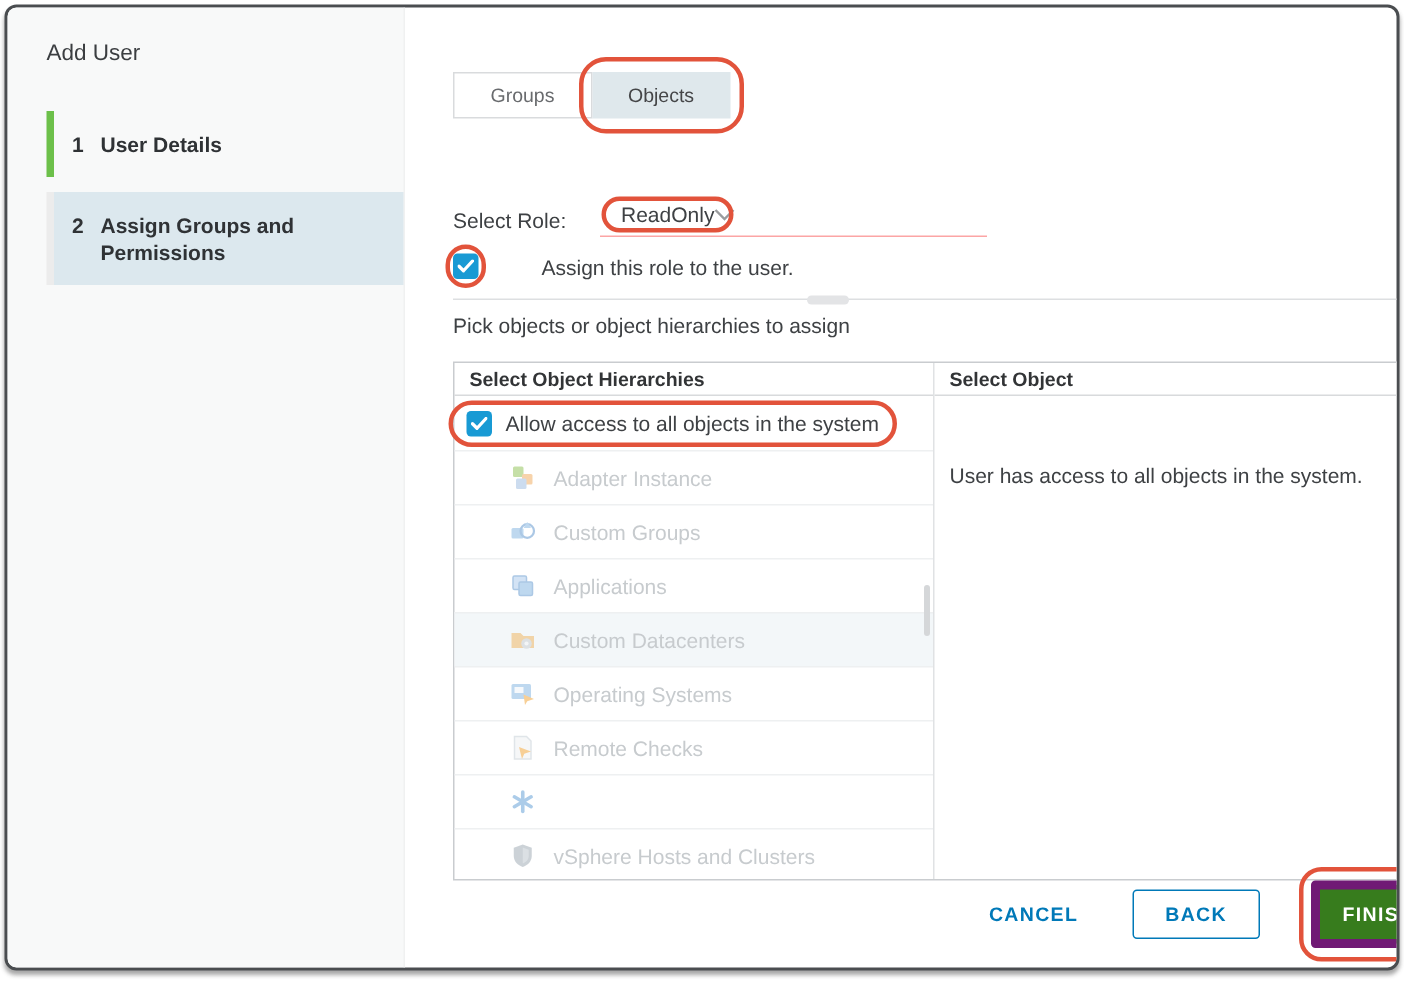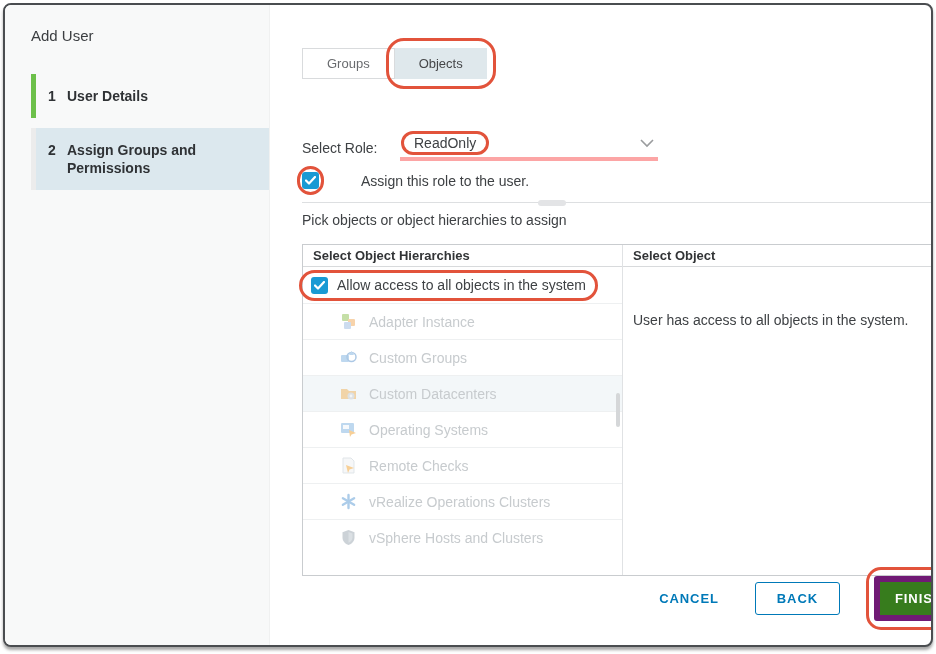--- a/index.html
+++ b/index.html
@@ -45,22 +45,22 @@
     font-size: 13px; cursor: pointer;
   }
   .tab-groups { border: 1px solid #d9dbdd; background: #fff; color: #696b6e; }
   .tab-objects { background: #dfe8ec; color: #454648; position: relative; }
   .oval-tab { inset: -10px -9px; border-radius: 18px; }
 
   
   .role-row { margin-top: 56px; display: flex; align-items: center; font-size: 14px; color: #3e4144; }
   .role-label { width: 98px; }
   .role-select {
-    width: 258px; display: flex; align-items: center; justify-content: space-between;
-    border-bottom: 4px solid #fca5a5; padding: 0 4px 6px 14px; cursor: pointer;
+    width: 258px; display: flex; align-items: center; justify-content: flex-start;
+    border-bottom: 1px solid #fca5a5; padding: 0 4px 6px 14px; cursor: pointer;
   }
   .role-value { position: relative; }
   .oval-role { inset: -4px -13px; border-radius: 14px; }
   .chevron { width: 14px; height: 9px; }
 
   
   .assign-row { margin-top: 11px; display: flex; align-items: center; font-size: 14px; color: #3e4144; gap: 36px; }
   .checkbox {
     width: 17px; height: 17px; border-radius: 3px; background: #189ad4;
     display: inline-flex; align-items: center; justify-content: center;
@@ -206,20 +206,27 @@
 
         <div class="hier-row">
           <svg class="hier-icon" viewBox="0 0 17 17">
             <rect x="1" y="6" width="8" height="7" rx="1" fill="#7fb2e0"></rect>
             <circle cx="11.5" cy="8" r="4.5" fill="none" stroke="#5b93cc" stroke-width="1.5"></circle>
             <polygon points="11.5,2 14,6 9,6" fill="#7fb2e0"></polygon>
           </svg>
           <span>Custom Groups</span>
         </div>
 
+        <div class="hier-row">
+          <svg class="hier-icon" viewBox="0 0 17 17">
+            <rect x="2" y="2" width="9" height="9" rx="1" fill="#a9c9ec" stroke="#5b93cc"></rect>
+            <rect x="6" y="6" width="9" height="9" rx="1" fill="#7fb2e0" stroke="#5b93cc"></rect>
+          </svg>
+          <span>Applications</span>
+        </div>
 
         <div class="hier-row highlighted">
           <svg class="hier-icon" viewBox="0 0 17 17">
             <path d="M1 4h6l2 2h7v8H1z" fill="#f0b25a"></path>
             <circle cx="11" cy="11" r="3.5" fill="#c9cdd1"></circle>
             <circle cx="11" cy="11" r="1.4" fill="#f3f4f5"></circle>
           </svg>
           <span>Custom Datacenters</span>
         </div>
 
@@ -241,21 +248,20 @@
         </div>
 
         <div class="hier-row">
           <svg class="hier-icon" viewBox="0 0 17 17">
             <g stroke="#5b9bd5" stroke-width="2.4" stroke-linecap="round">
               <line x1="8.5" y1="2" x2="8.5" y2="15"></line>
               <line x1="2.9" y1="5.2" x2="14.1" y2="11.8"></line>
               <line x1="2.9" y1="11.8" x2="14.1" y2="5.2"></line>
             </g>
           </svg>
-          <span>vRealize Operations Clusters</span>
         </div>
 
         <div class="hier-row">
           <svg class="hier-icon" viewBox="0 0 17 17">
             <path d="M8.5 1l6 2.2v5.3c0 4-2.8 6.3-6 7.5-3.2-1.2-6-3.5-6-7.5V3.2z" fill="#9aa6b0"></path>
             <path d="M8.5 3l4 1.5v4c0 2.7-1.9 4.3-4 5.2z" fill="#b8c2ca"></path>
           </svg>
           <span>vSphere Hosts and Clusters</span>
         </div>
 

